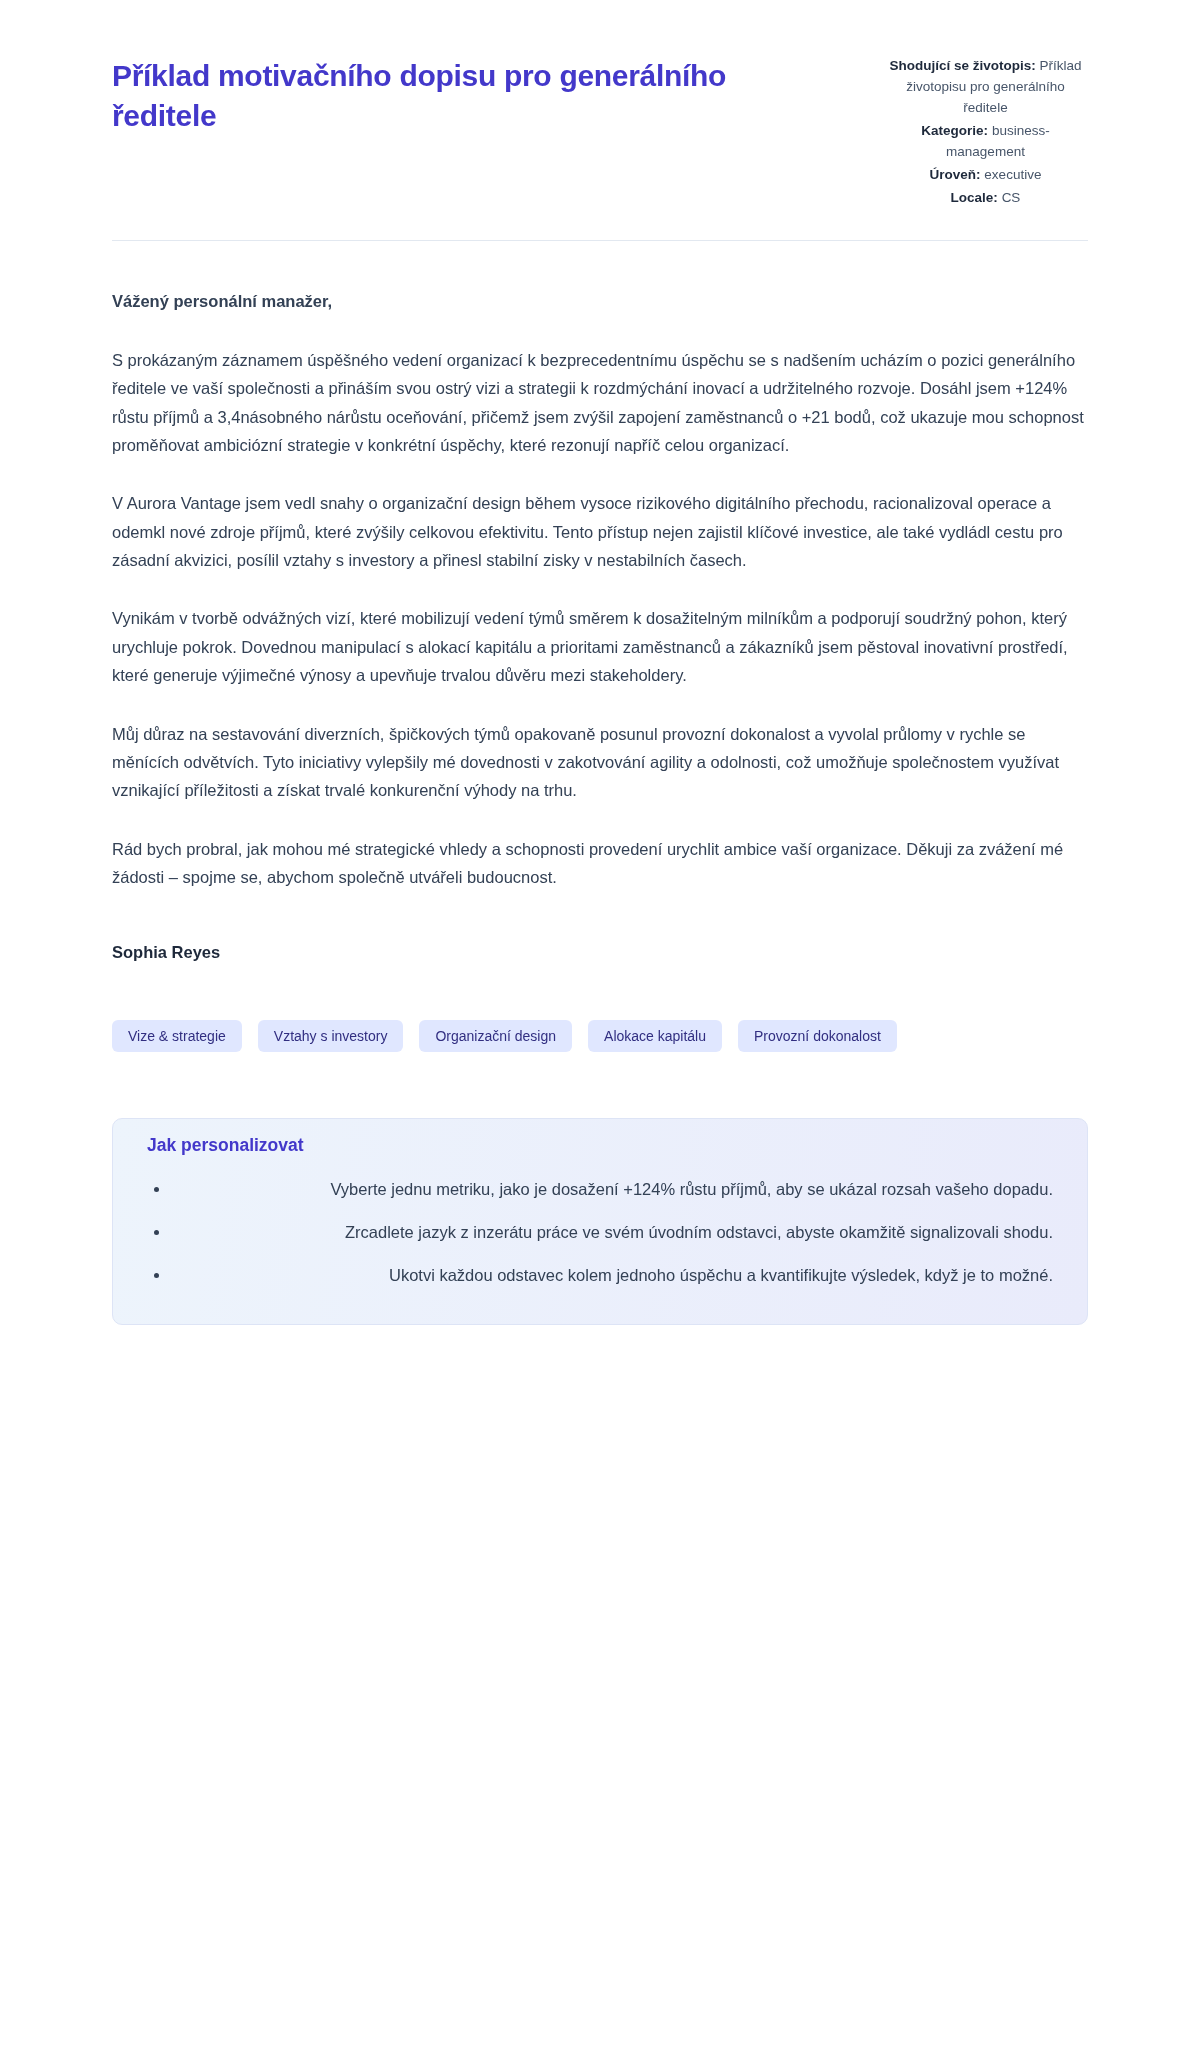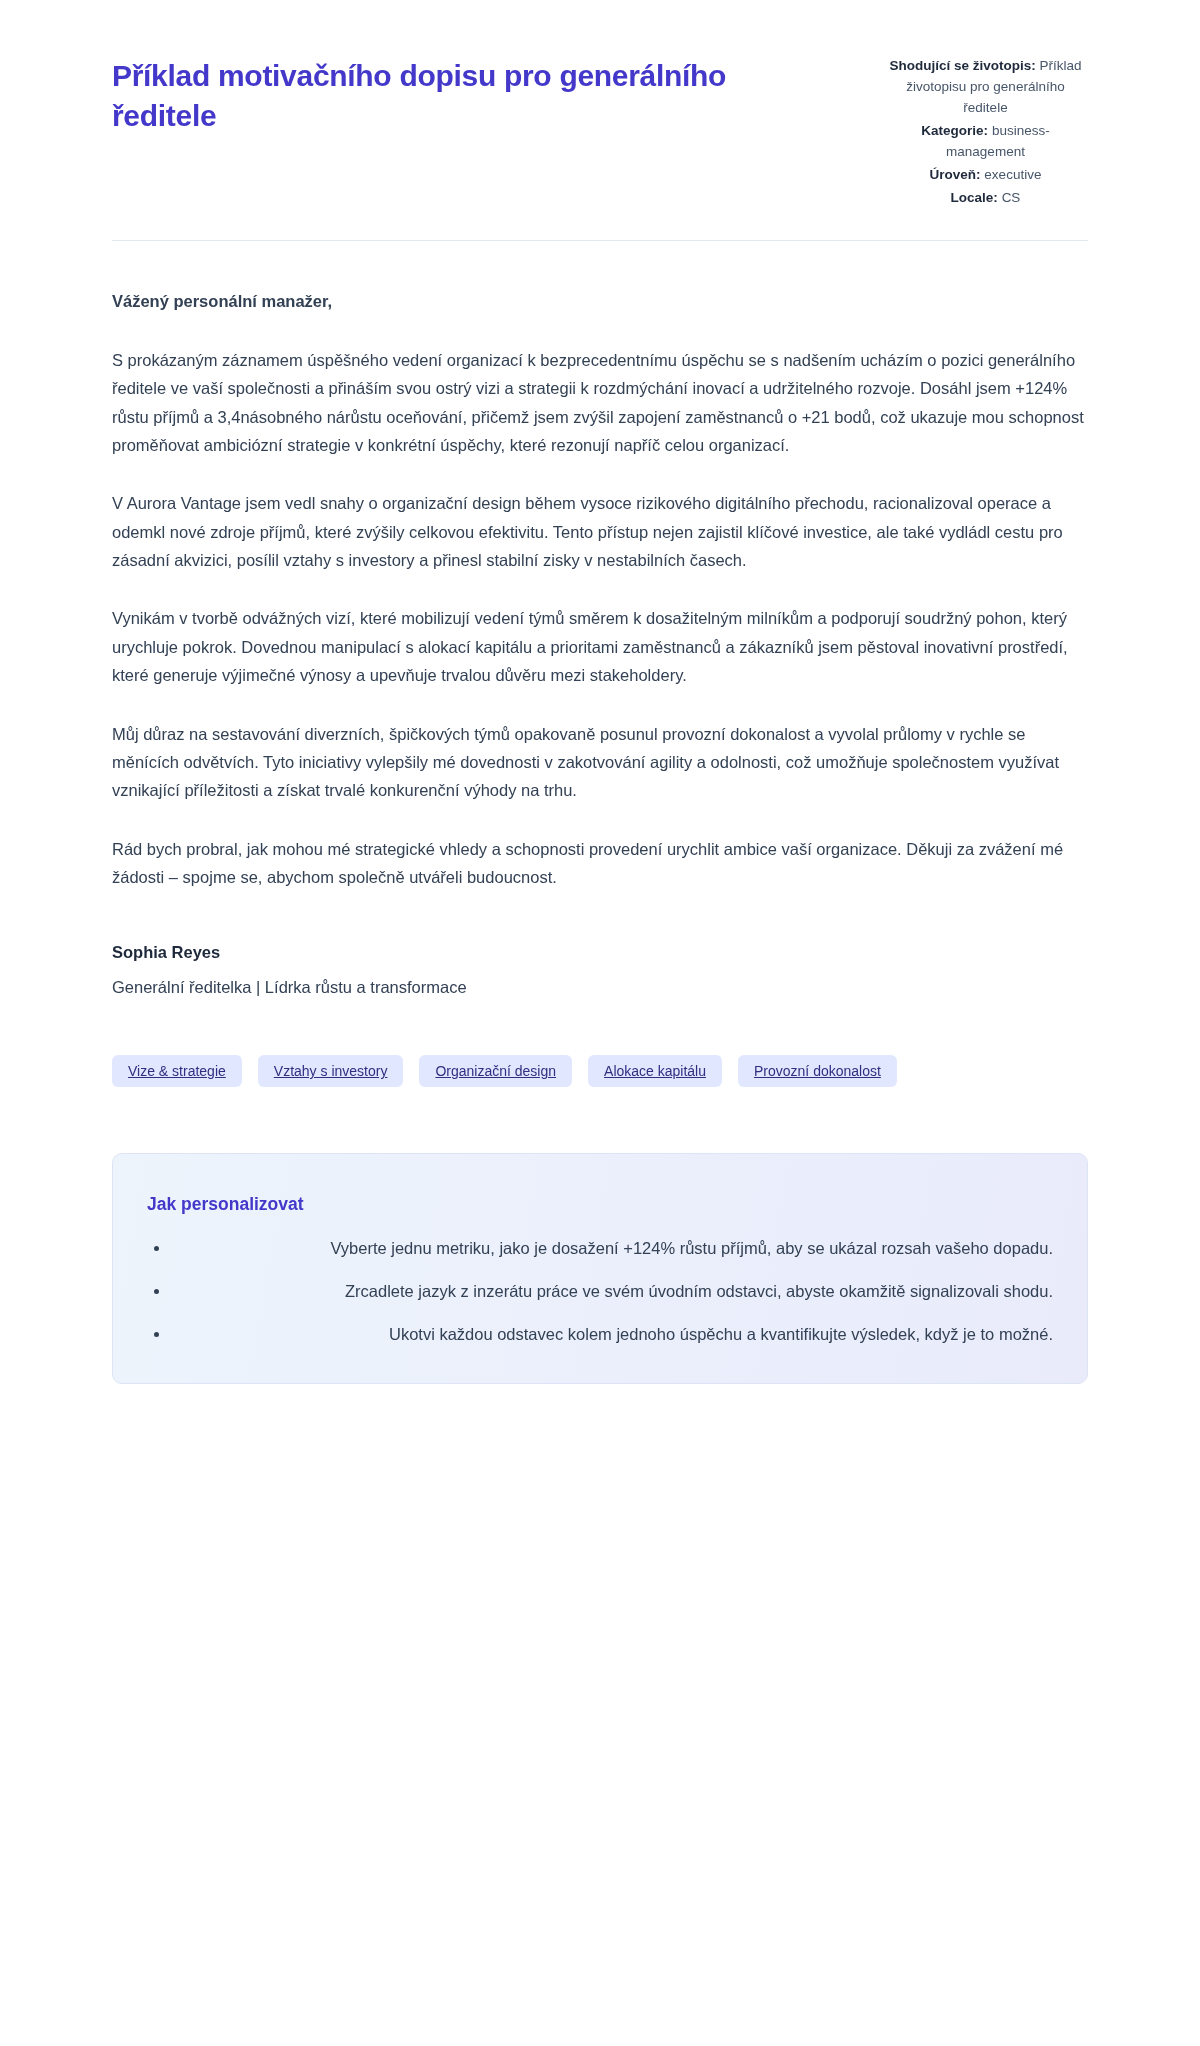--- a/index.html
+++ b/index.html
@@ -97,30 +97,29 @@
     background: #e0e7ff;
     color: #312e81;
     font-size: 14px;
     line-height: 1;
     padding: 9px 16px;
     border-radius: 6px;
     border: none;
     font-family: inherit;
     cursor: pointer;
     white-space: nowrap;
-    text-decoration: underline;
   }
 
   
   .tips {
     margin-top: 66px;
     background: linear-gradient(100deg, #edf4fc 0%, #e9ebfb 100%);
     border: 1px solid #dde4f6;
     border-radius: 10px;
-    padding: 40px 34px 34px 34px;
+    padding: 16px 34px 34px 34px;
   }
   .tips-heading {
     margin: 0 0 20px 0;
     font-size: 17.5px;
     font-weight: 700;
     color: #4338ca;
   }
   .tips ul {
     margin: 0;
     padding-left: 24px;
@@ -170,21 +169,20 @@
     <p class="greeting">Vážený personální manažer,</p>
     <p>S prokázaným záznamem úspěšného vedení organizací k bezprecedentnímu úspěchu se s nadšením ucházím o pozici generálního ředitele ve vaší společnosti a přináším svou ostrý vizi a strategii k rozdmýchání inovací a udržitelného rozvoje. Dosáhl jsem +124% růstu příjmů a 3,4násobného nárůstu oceňování, přičemž jsem zvýšil zapojení zaměstnanců o +21 bodů, což ukazuje mou schopnost proměňovat ambiciózní strategie v konkrétní úspěchy, které rezonují napříč celou organizací.</p>
     <p>V Aurora Vantage jsem vedl snahy o organizační design během vysoce rizikového digitálního přechodu, racionalizoval operace a odemkl nové zdroje příjmů, které zvýšily celkovou efektivitu. Tento přístup nejen zajistil klíčové investice, ale také vydládl cestu pro zásadní akvizici, posílil vztahy s investory a přinesl stabilní zisky v nestabilních časech.</p>
     <p>Vynikám v tvorbě odvážných vizí, které mobilizují vedení týmů směrem k dosažitelným milníkům a podporují soudržný pohon, který urychluje pokrok. Dovednou manipulací s alokací kapitálu a prioritami zaměstnanců a zákazníků jsem pěstoval inovativní prostředí, které generuje výjimečné výnosy a upevňuje trvalou důvěru mezi stakeholdery.</p>
     <p>Můj důraz na sestavování diverzních, špičkových týmů opakovaně posunul provozní dokonalost a vyvolal průlomy v rychle se měnících odvětvích. Tyto iniciativy vylepšily mé dovednosti v zakotvování agility a odolnosti, což umožňuje společnostem využívat vznikající příležitosti a získat trvalé konkurenční výhody na trhu.</p>
     <p>Rád bych probral, jak mohou mé strategické vhledy a schopnosti provedení urychlit ambice vaší organizace. Děkuji za zvážení mé žádosti – spojme se, abychom společně utvářeli budoucnost.</p>
   </div>
 
   <div class="signature">
     <p class="signature-name">Sophia Reyes</p>
-    <p class="signature-title">Generální ředitelka | Lídrka růstu a transformace</p>
   </div>
 
   <div class="tags">
     <button class="chip">Vize &amp; strategie</button>
     <button class="chip">Vztahy s investory</button>
     <button class="chip">Organizační design</button>
     <button class="chip">Alokace kapitálu</button>
     <button class="chip">Provozní dokonalost</button>
   </div>
 

